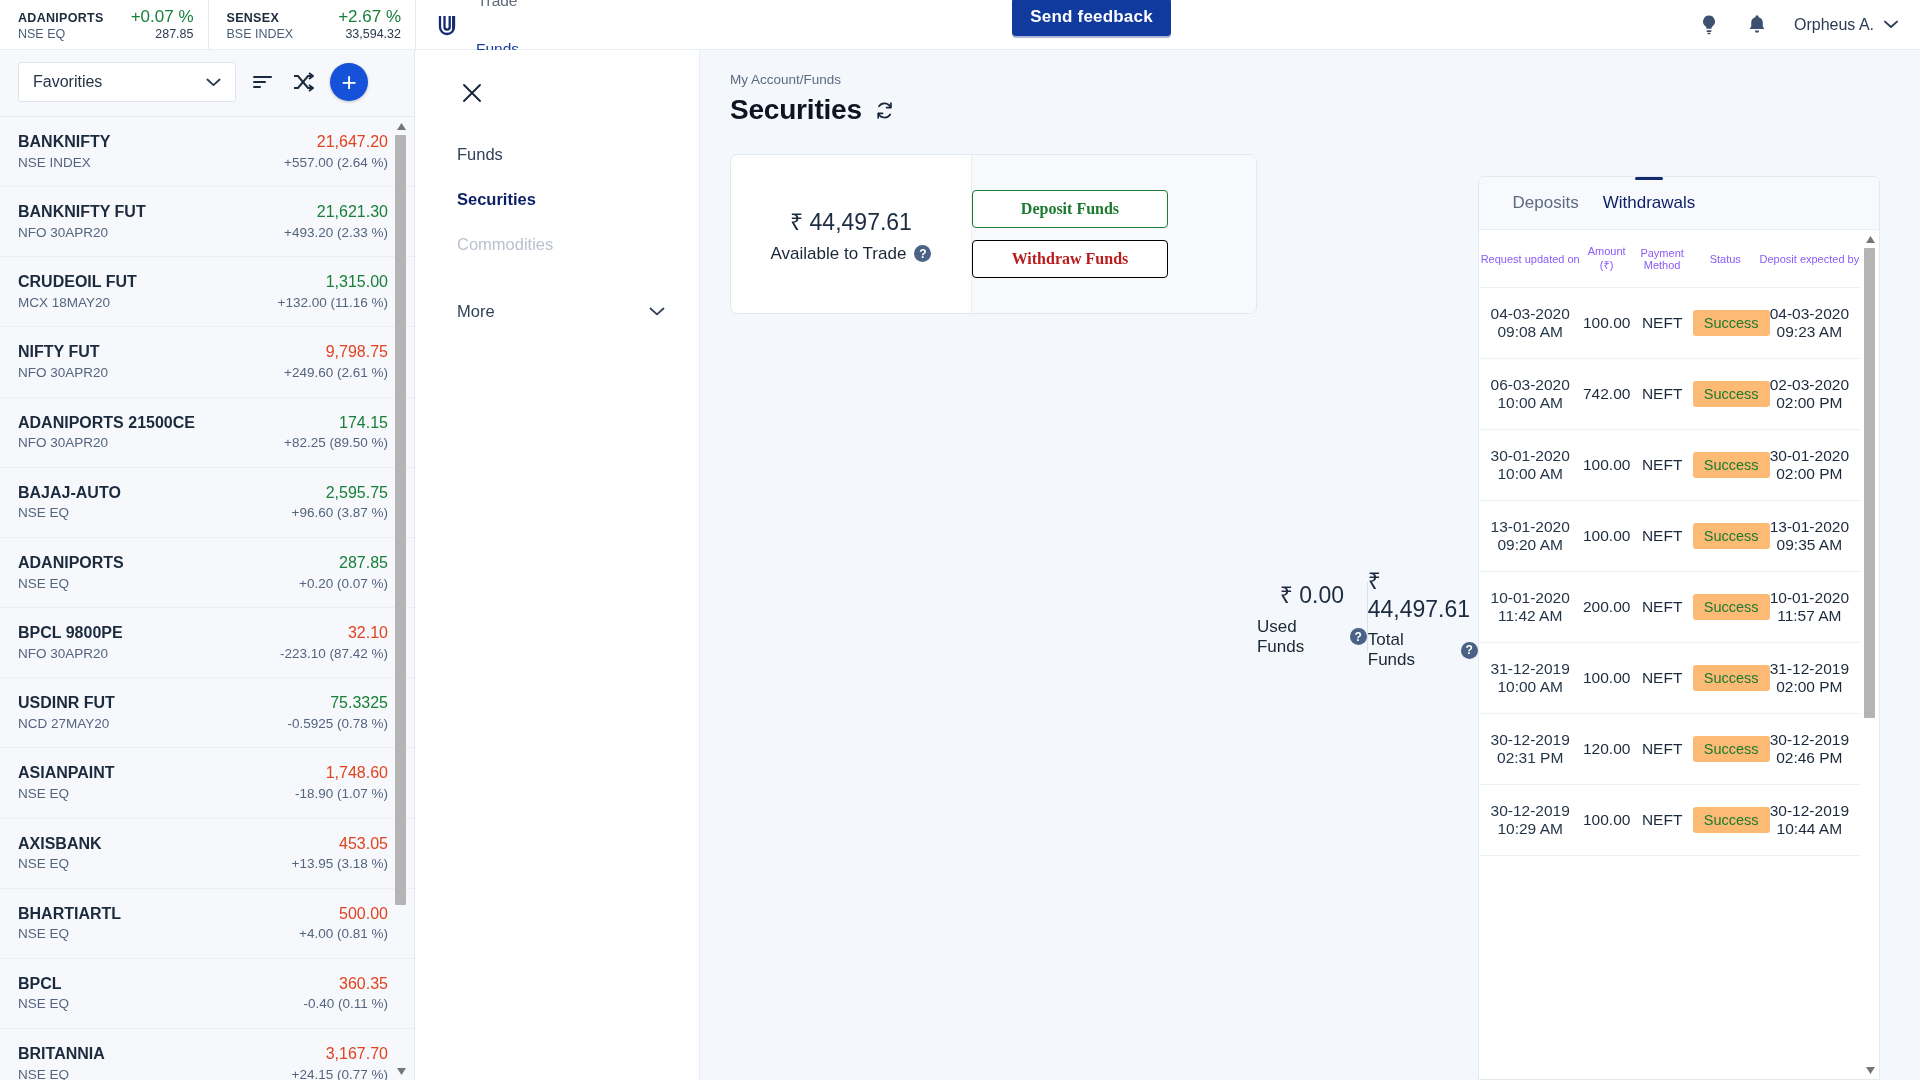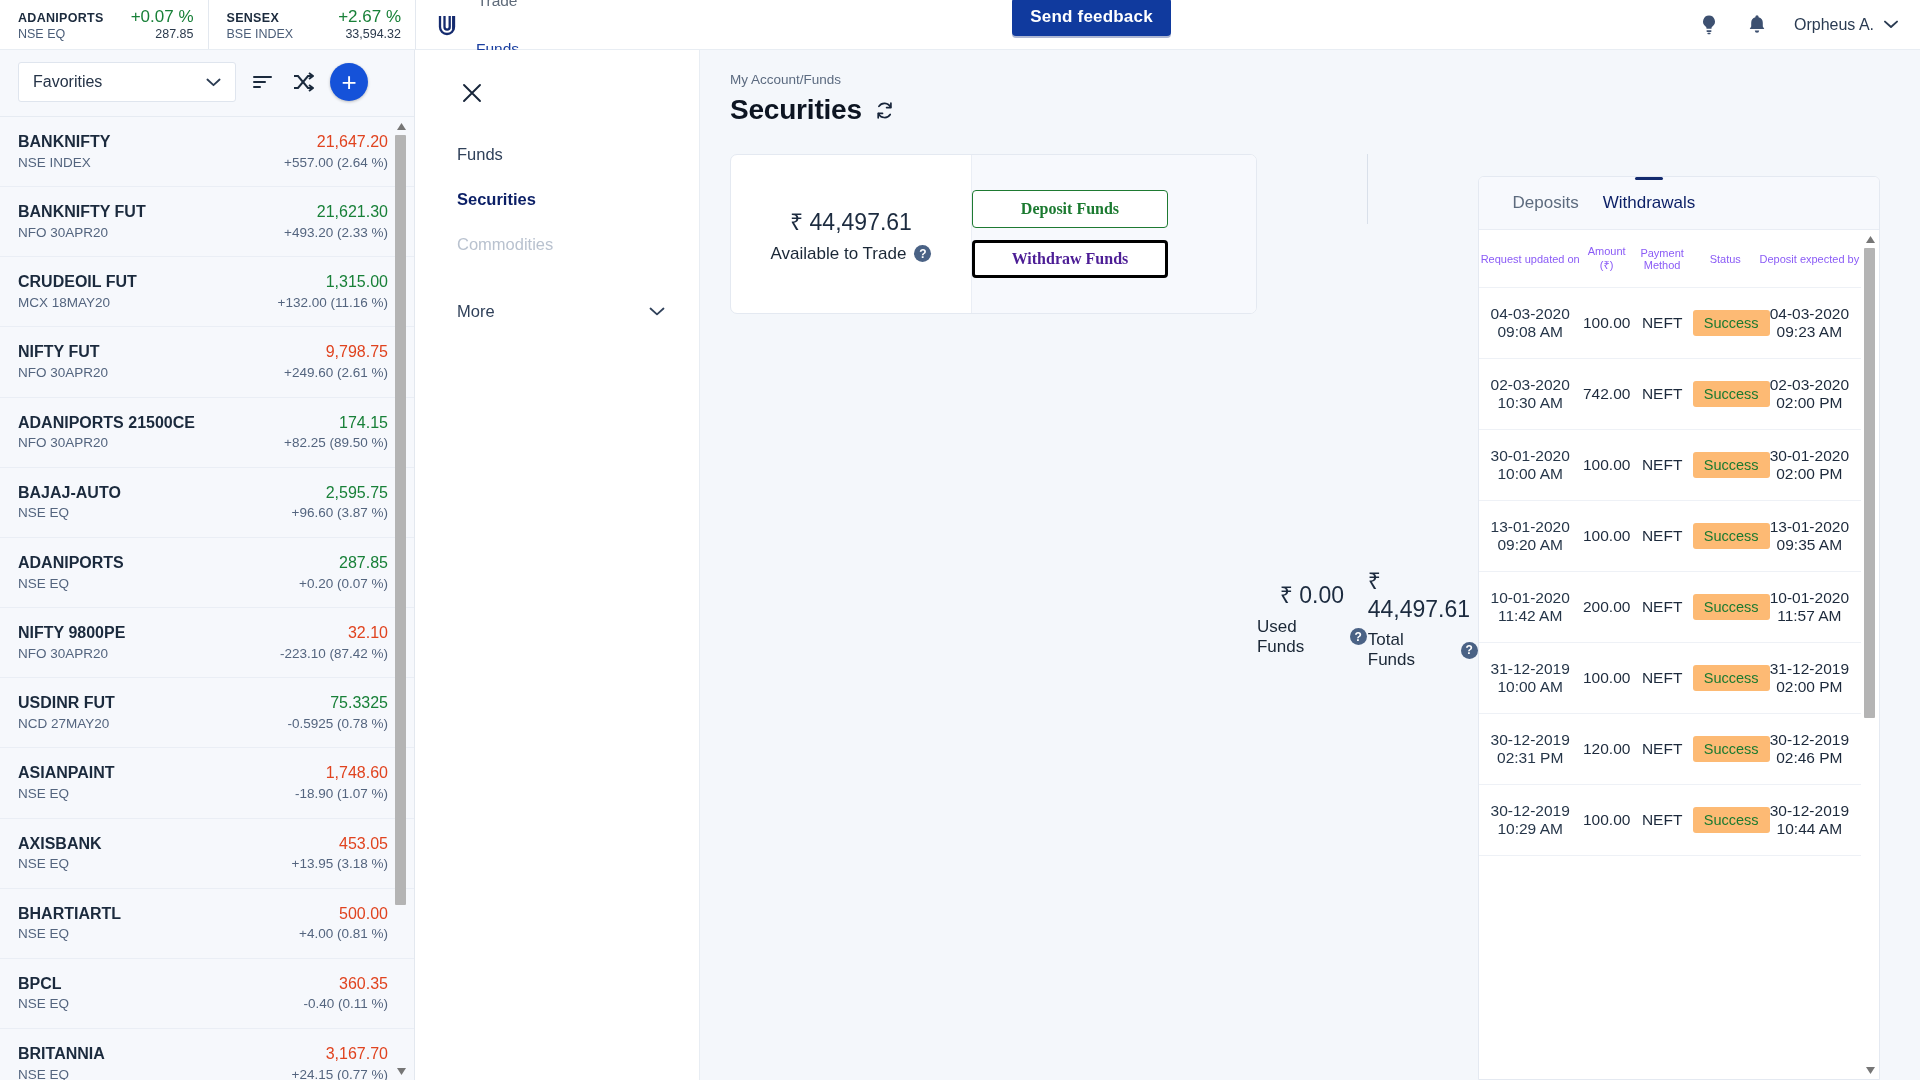--- a/index.html
+++ b/index.html
@@ -107,23 +107,23 @@
   .card-left { flex: 1 1 auto; display:flex; flex-direction:column; align-items:center; justify-content:center; gap:7px;}
   .card-right{ width: 285px; flex:0 0 285px; background:#f7f9fd; border-left:1px solid #eaeef5;
                display:flex; flex-direction:column; align-items:flex-start; justify-content:center; gap:12px;font-family:Liberation Serif, serif;}
   .amt { font-size: 23px; color:#1c2b3f; }
   .amt-label { font-size:17px; color:#1a2736; display:flex; align-items:center; gap:8px;}
   .btn-outline {
     width: 196px; height: 38px; border-radius:4px; background:#fff; font-size:16px; font-weight:700;
     display:flex; align-items:center; justify-content:center; cursor:pointer;
   }
   .btn-deposit { border:1px solid #1e7a32; color:#1b7a30; }
-  .btn-withdraw{ border:3px solid #000000; color:#4c1d95; }
-
-  .stats { display:flex; flex: 1 1 auto; }
+  .btn-withdraw{ border:1px solid #000000; color:#b91c1c; }
+
+  .stats { display:flex; align-items:center; flex: 1 1 auto; }
   .stat { flex: 1 1 50%; display:flex; flex-direction:column; align-items:center; justify-content:center; gap:7px;}
   .stat-divider { width:1px; height:70px; background:#d9e0ea; }
   .q {
     width:17px; height:17px; border-radius:50%; background:#4a6285; color:#fff;
     font-size:12px; font-weight:700; display:inline-flex; align-items:center; justify-content:center;
     cursor:pointer; flex:0 0 17px;
   }
 
   .panel { margin-top: 22px; background:#fff; border:1px solid #e4e9f1; border-radius:6px 6px 0 0;
            flex:1 1 auto; display:flex; flex-direction:column; min-height:0; overflow:hidden;}
@@ -314,21 +314,21 @@
                 <div class="sym">ADANIPORTS</div>
                 <div class="exch">NSE EQ</div>
               </div>
               <div class="wl-right">
                 <div class="price up">287.85</div>
                 <div class="chg">+0.20 (0.07 %)</div>
               </div>
             </div>
             <div class="wl-item">
               <div class="wl-left">
-                <div class="sym">NIFTY 9800PE</div>
+                <div class="sym">BPCL 9800PE</div>
                 <div class="exch">NFO 30APR20</div>
               </div>
               <div class="wl-right">
                 <div class="price down">32.10</div>
                 <div class="chg">-223.10 (87.42 %)</div>
               </div>
             </div>
             <div class="wl-item">
               <div class="wl-left">
                 <div class="sym">USDINR FUT</div>
@@ -500,21 +500,21 @@
               </thead>
               <tbody id="tbl-body">
                   <tr>
                     <td class="date">04-03-2020 09:08 AM</td>
                     <td>100.00</td>
                     <td>NEFT</td>
                     <td><span class="pill">Success</span></td>
                     <td>04-03-2020 09:23 AM</td>
                   </tr>
                   <tr>
-                    <td class="date">02-03-2020 10:30 AM</td>
+                    <td class="date">06-03-2020 10:00 AM</td>
                     <td>742.00</td>
                     <td>NEFT</td>
                     <td><span class="pill">Success</span></td>
                     <td>02-03-2020 02:00 PM</td>
                   </tr>
                   <tr>
                     <td class="date">30-01-2020 10:00 AM</td>
                     <td>100.00</td>
                     <td>NEFT</td>
                     <td><span class="pill">Success</span></td>

